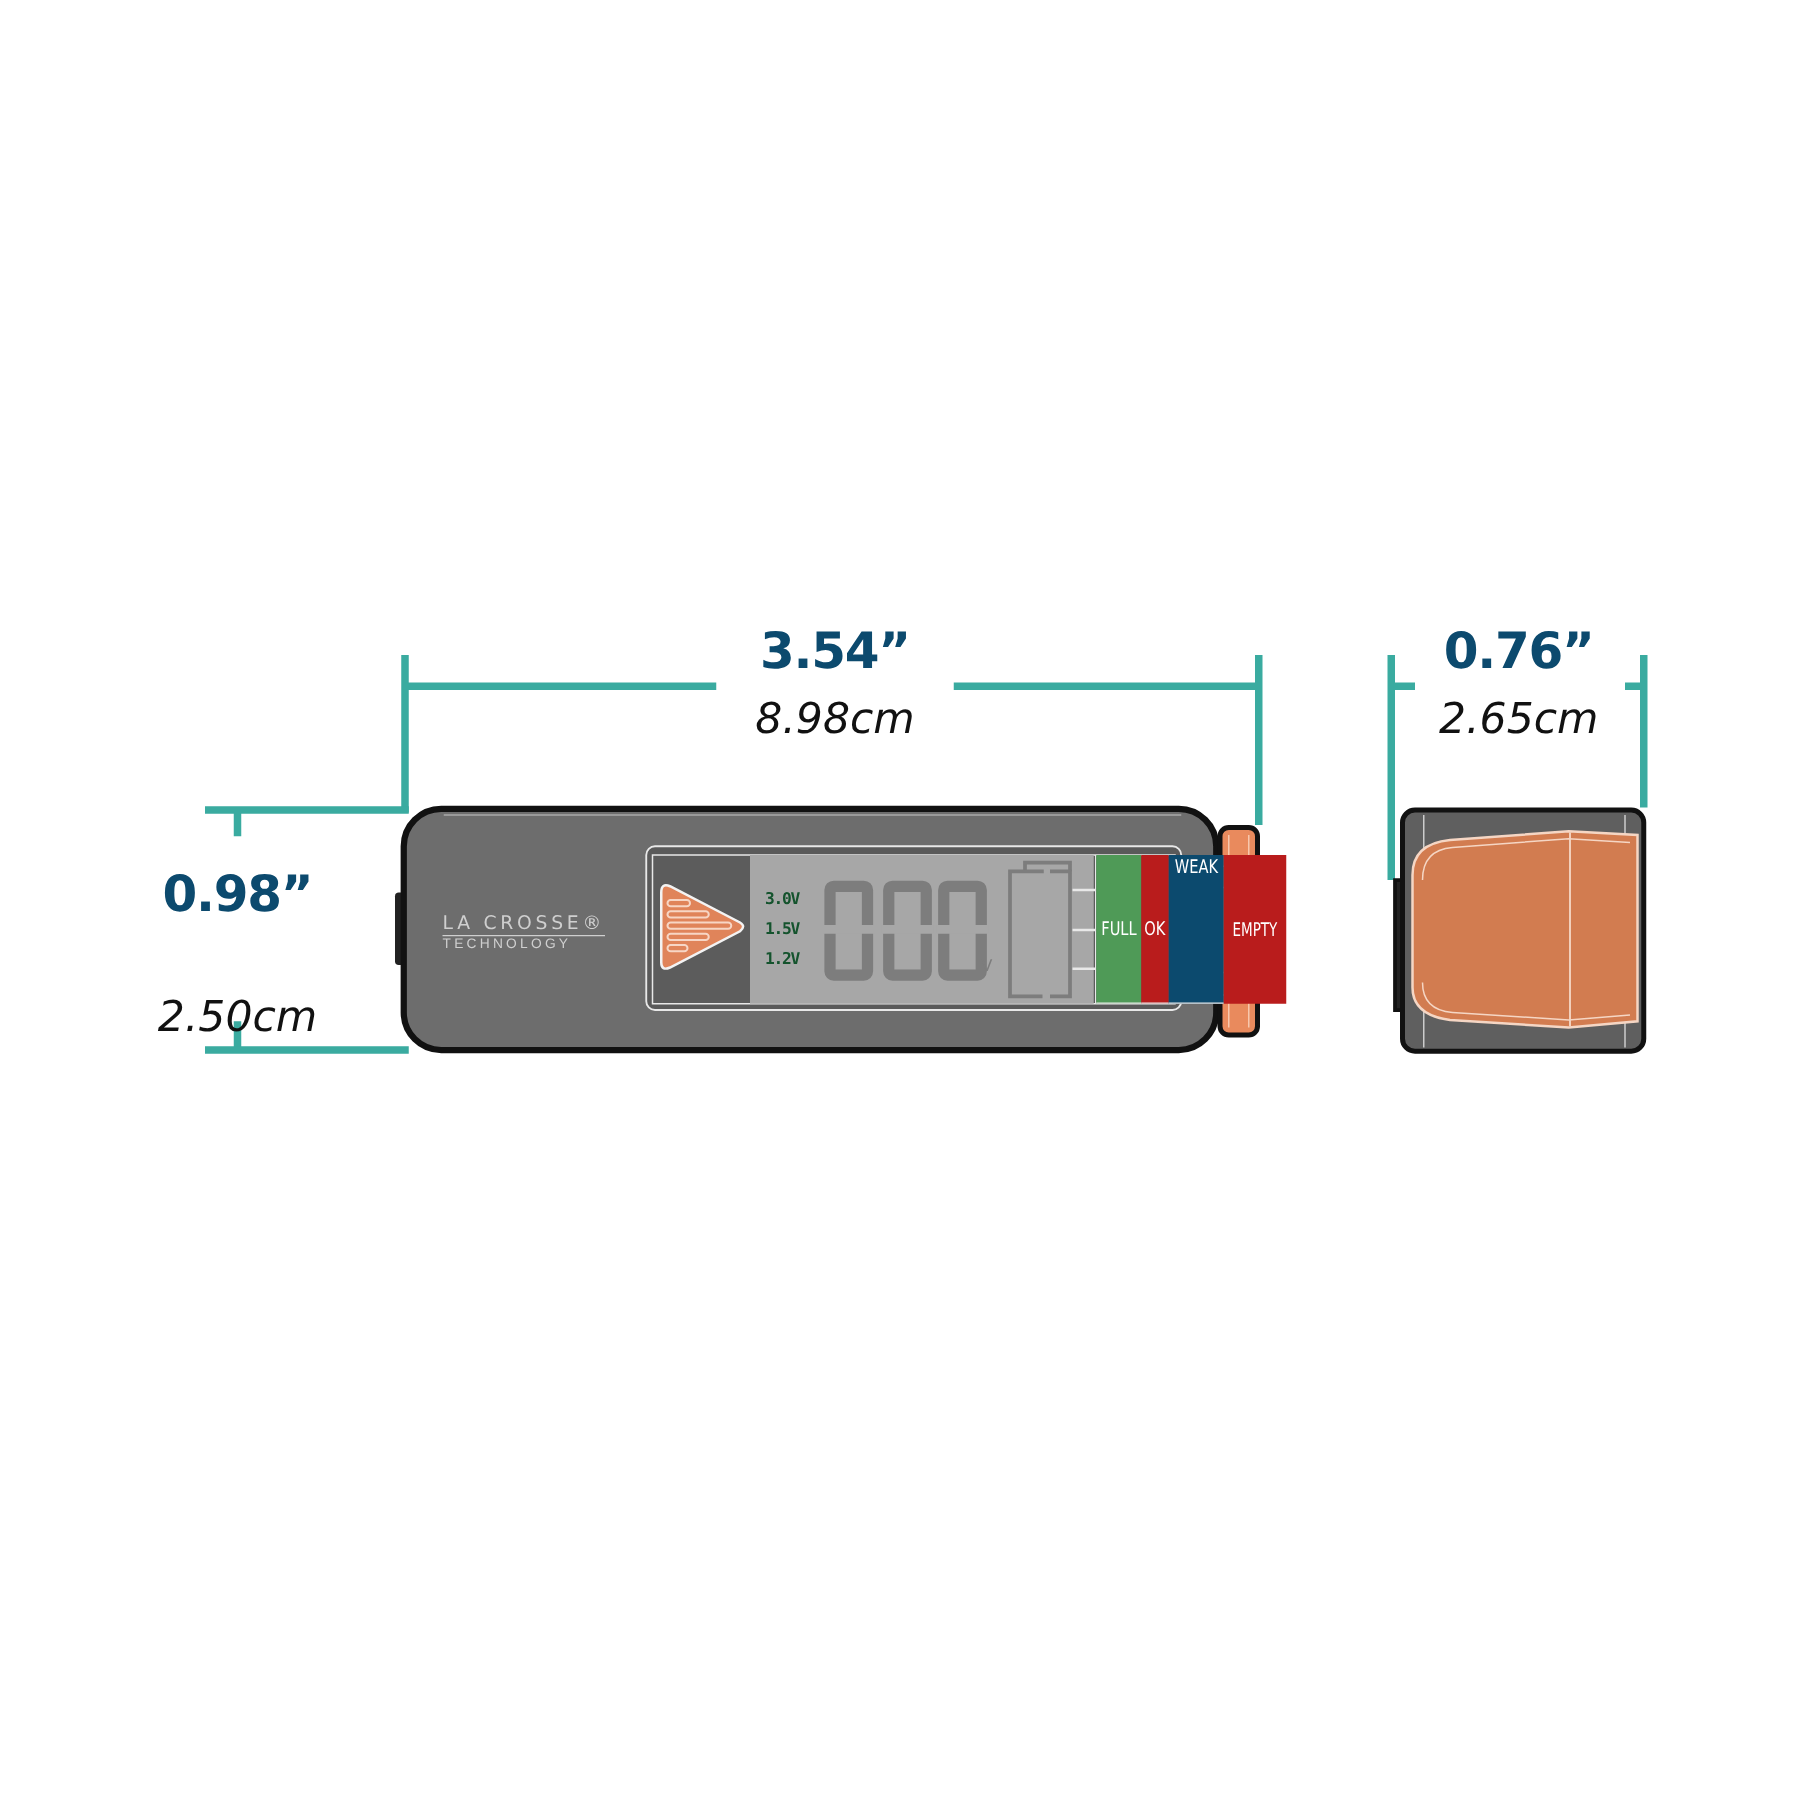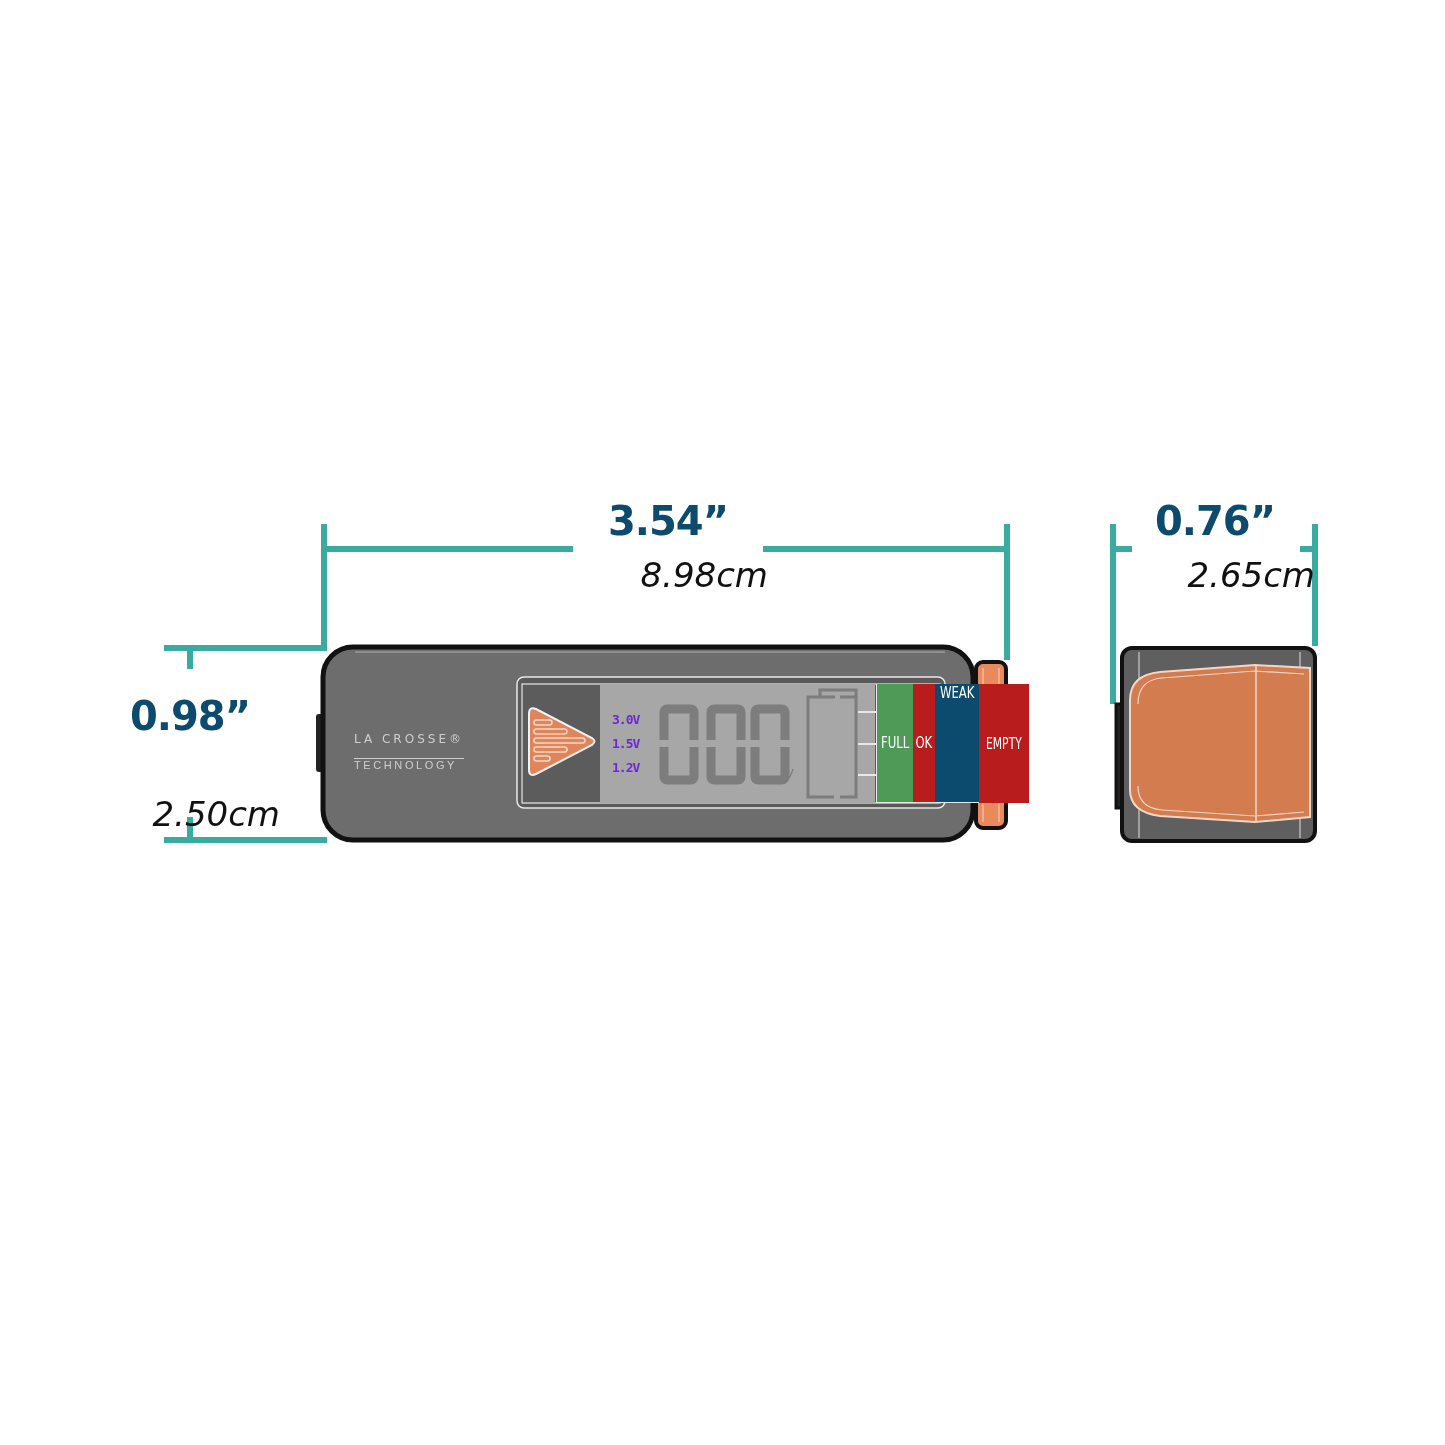--- a/index.html
+++ b/index.html
@@ -1,20 +1,20 @@
 <!DOCTYPE html>
 <html><head>
 <meta charset="utf-8">
 <style>
   html, body { margin:0; padding:0; background:#ffffff; }
   body { width:1445px; height:1445px; position:relative; overflow:hidden; font-family:"DejaVu Sans", sans-serif; }
   .abs { position:absolute; }
   .teal { background:#3aaba0; position:absolute; }
   .dim-main { position:absolute; font-family:"DejaVu Sans", sans-serif; font-weight:bold; font-size:40px; color:#0c4a6e; text-align:center; letter-spacing:-1px; }
-  .dim-sub { position:absolute; font-family:"DejaVu Sans", sans-serif; font-style:italic; font-size:34px; color:#111; text-align:right; letter-spacing:0px; }
+  .dim-sub { position:absolute; font-family:"DejaVu Sans", sans-serif; font-style:italic; font-size:34px; color:#111; text-align:center; letter-spacing:0px; }
 </style>
 </head>
 <body>
 
 <div>
   <div class="teal" style="left:321px;top:524px;width:6px;height:126px;"></div>
   <div class="teal" style="left:326px;top:546px;width:247px;height:6px;"></div>
   <div class="teal" style="left:763px;top:546px;width:243px;height:6px;"></div>
   <div class="teal" style="left:1004px;top:524px;width:6px;height:136px;"></div>
   <div class="dim-main" style="left:568px;top:498px;width:200px;">3.54”</div>
@@ -98,25 +98,25 @@
       <line x1="978" y1="778" x2="1004" y2="778"></line>
       <line x1="978" y1="796" x2="1004" y2="796"></line>
     </g>
     <rect x="986" y="727" width="3" height="30" fill="#6d4a3a"></rect>
     <path d="M966 690 Q962 700 968 705" stroke="#111" stroke-width="4" fill="none"></path>
     <path d="M966 790 Q962 780 968 777" stroke="#111" stroke-width="4" fill="none"></path>
   </g>
 </svg>
 
 <div class="abs" style="left:354px;top:728px;width:150px;color:#cfcfcf;">
-  <div style="font-family:'DejaVu Sans',sans-serif;font-size:12px;letter-spacing:3px;border-bottom:1px solid #cfcfcf;display:inline-block;padding-bottom:12px;">LA CROSSE®</div>
+  <div style="font-family:'DejaVu Sans',sans-serif;font-size:15px;letter-spacing:3px;border-bottom:1px solid #cfcfcf;display:inline-block;padding-bottom:1px;">LA CROSSE®</div>
   <div style="font-family:Liberation Sans, sans-serif;font-size:11px;letter-spacing:2.6px;margin-top:0px;">TECHNOLOGY</div>
 </div>
 
-<div class="abs" style="left:612px;top:708px;width:40px;color:#6d28d9;font-family:'DejaVu Sans Mono',monospace;font-weight:bold;font-size:13px;line-height:24px;letter-spacing:-1px;">
+<div class="abs" style="left:612px;top:708px;width:40px;color:#14532d;font-family:'DejaVu Sans Mono',monospace;font-weight:bold;font-size:13px;line-height:24px;letter-spacing:-1px;">
   <div>3.0V</div>
   <div>1.5V</div>
   <div>1.2V</div>
 </div>
 
 <div class="abs" style="left:785px;top:766px;color:#7d7d7d;font-family:'DejaVu Sans',sans-serif;font-size:13px;">V</div>
 
 <div class="abs" style="left:876px;top:684px;width:62px;height:119px;display:flex;flex-direction:row;border-left:1.5px solid #e8e8e8;">
   <div style="flex:1;background:#4f9a57;display:flex;align-items:center;justify-content:center;border-bottom:1.5px solid #e8e8e8;">
     <span style="color:#fff;font-family:'DejaVu Sans',sans-serif;font-size:15px;transform:scaleX(0.78);display:inline-block;">FULL</span>

